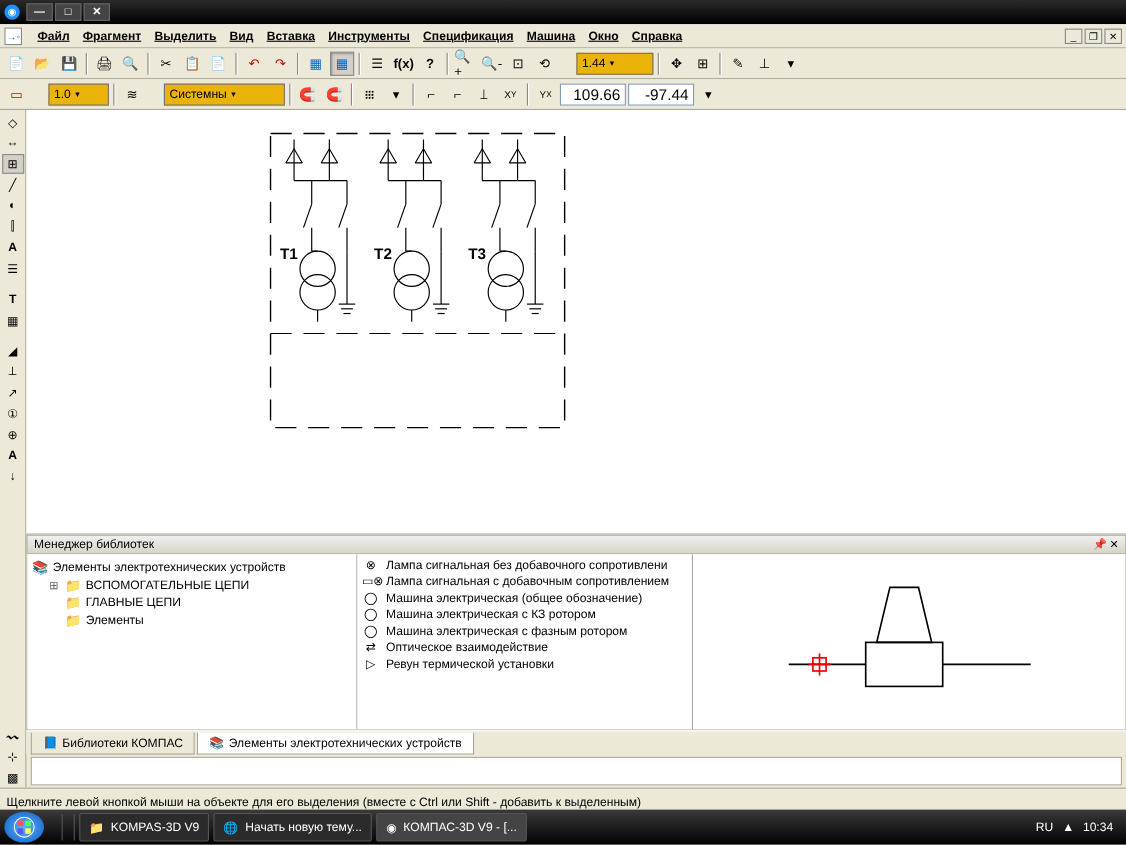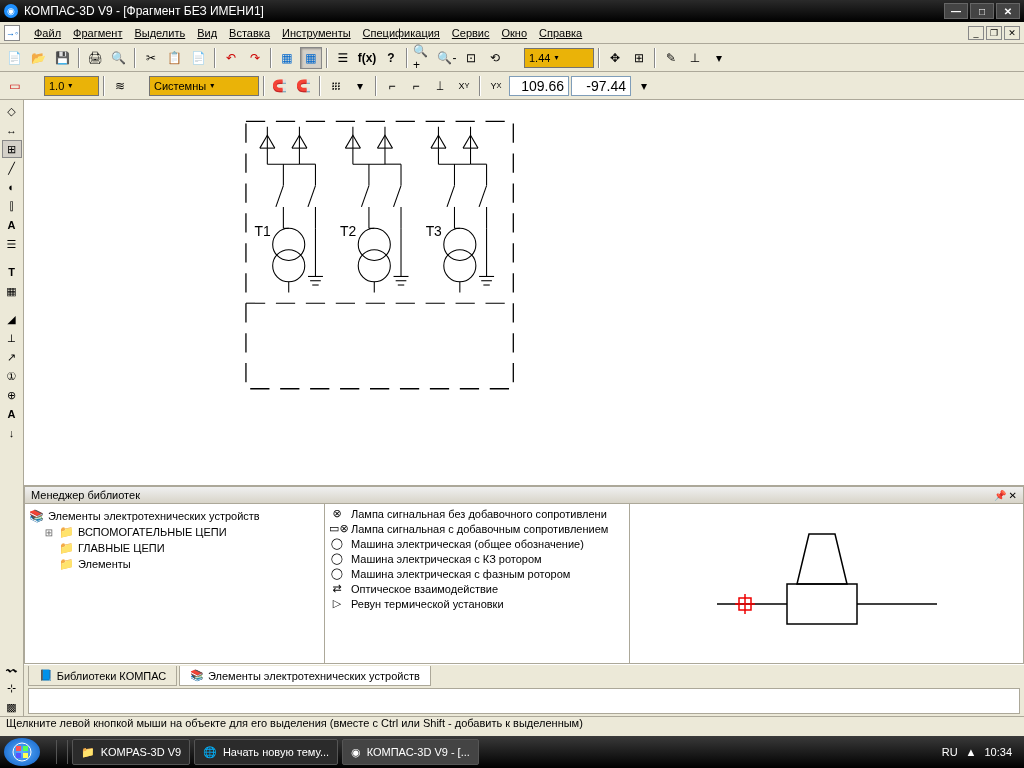--- a/index.html
+++ b/index.html
@@ -5,85 +5,84 @@
 * { box-sizing: border-box; margin: 0; padding: 0; font-family: Tahoma, Arial, sans-serif; }
 body { width: 1024px; height: 768px; overflow: hidden; background: #ece9d8; display: flex; flex-direction: column; font-size: 11px; }
 .titlebar { height: 22px; background: linear-gradient(#2a2a2a,#000); color: #fff; display: flex; align-items: center; padding: 0 4px; font-size: 12px; }
 .titlebar .app-icon { width: 14px; height: 14px; background: #1e90ff; border-radius: 50%; margin-right: 6px; display:flex; align-items:center; justify-content:center; font-size:9px; }
 .titlebar .title { flex:1; }
 .titlebar .winbtns { display:flex; gap:2px; }
 .titlebar .winbtns div { width:24px; height:16px; background:#444; border:1px solid #666; display:flex; align-items:center; justify-content:center; color:#fff; font-weight:bold; font-size:10px; }
 .menubar { height:22px; background:#ece9d8; display:flex; align-items:center; padding:0 4px; border-bottom:1px solid #aca899; }
 .menubar .doc-icon { width:16px; height:16px; border:1px solid #888; background:#fff; margin-right:8px; display:flex; align-items:center; justify-content:center; font-size:9px; color:#06c; }
 .menubar .mitem { padding:2px 6px; cursor:default; }
-.menubar .mitem u { text-decoration:underline; }
+.menubar .mitem u { text-decoration:underline;font-weight:bold; }
 .menubar .spacer { flex:1; }
 .menubar .mdibtns { display:flex; gap:2px; }
 .menubar .mdibtns div { width:16px; height:14px; border:1px solid #888; background:#ece9d8; font-size:9px; display:flex; align-items:center; justify-content:center; }
 .toolbar { height:28px; background:#ece9d8; border-bottom:1px solid #aca899; display:flex; align-items:center; padding:2px 4px; gap:2px; }
 .tbtn { width:22px; height:22px; border:1px solid transparent; display:flex; align-items:center; justify-content:center; font-size:12px; background:#ece9d8; }
 .tbtn.pressed { border:1px solid #888; background:#d4d0c8; box-shadow: inset 1px 1px 2px rgba(0,0,0,0.3); }
 .sep { width:2px; height:20px; border-left:1px solid #888; border-right:1px solid #fff; margin:0 2px; }
 .combo { height:20px; border:1px solid #737373; background:#eab308; display:flex; align-items:center; padding:0 4px; font-size:11px;margin-left:16px; }
 .combo .arrow { margin-left:4px; font-size:8px; }
 .coord-box { width:60px; height:20px; border:1px solid #7f9db9; background:#fff; display:flex; align-items:center; justify-content:flex-end; padding:0 4px; font-size:14px; }
 .workspace { flex:1; display:flex; min-height:0; }
 .left-toolbox { width:24px; background:#ece9d8; border-right:1px solid #aca899; display:flex; flex-direction:column; padding-top:2px; gap:1px; align-items:center; }
 .left-toolbox .ltb { width:20px; height:18px; display:flex; align-items:center; justify-content:center; font-size:11px; border:1px solid transparent; }
 .left-toolbox .ltb.active { border:1px solid #888; background:#d4d0c8; }
 .canvas-area { flex:1; display:flex; flex-direction:column; min-height:0; }
-.canvas { flex:1; background:#fff; position:relative; overflow:hidden; border-bottom:1px solid #aca899; }
+.canvas { flex:1; background:#fff; position:relative; overflow:hidden; border-bottom:1px solid #aca899;font-weight:bold; }
 .lib-panel { height:200px; background:#ece9d8; display:flex; flex-direction:column; }
 .lib-header { height:18px; background:linear-gradient(#f0f0f0,#d8d4c8); border:1px solid #aca899; display:flex; align-items:center; padding:0 6px; font-size:11px; }
 .lib-header .close-icons { margin-left:auto; display:flex; gap:2px; font-size:10px; }
 .lib-body { flex:1; display:flex; border:1px solid #aca899; border-top:none; background:#fff; }
 .lib-tree { width:300px; border-right:1px solid #aca899; padding:4px; overflow:auto; background:#fff; }
 .lib-tree .node { display:flex; align-items:center; gap:4px; padding:1px 0; }
 .lib-tree .fold-icon { width:12px; height:12px; display:flex; align-items:center; justify-content:center; font-size:10px; color:#666; }
 .lib-tree .folder-icon { color:#c9a227; font-size:12px; }
 .lib-tree .book-icon { font-size:12px; }
 .lib-list { width:305px; border-right:1px solid #aca899; padding:2px; overflow:auto; background:#fff; }
 .lib-list .item { display:flex; align-items:center; gap:6px; padding:1px 2px; white-space:nowrap; }
 .lib-list .item .sym { width:16px; font-size:11px; text-align:center; }
 .lib-preview { flex:1; background:#fff; display:flex; align-items:center; justify-content:center; position:relative; }
 .lib-tabs { height:22px; background:#ece9d8; display:flex; align-items:flex-end; gap:2px; padding-left:4px; border-top:1px solid #fff; }
 .lib-tabs .tab { padding:3px 10px; background:#ece9d8; border:1px solid #aca899; border-top:none; font-size:11px; display:flex; align-items:center; gap:4px; }
 .lib-tabs .tab.active { background:#fff; }
 .cmdline { height:26px; border:1px solid #aca899; background:#fff; margin:2px 4px; }
-.statusbar { height:20px; background:#ece9d8; border-top:1px solid #aca899; display:flex; align-items:flex-start; padding:0 6px; font-size:11px; }
+.statusbar { height:20px; background:#ece9d8; border-top:1px solid #aca899; display:flex; align-items:flex-end; padding:0 6px; font-size:11px; }
 .taskbar { height:32px; background:linear-gradient(#3a3a3a,#000); display:flex; align-items:center; padding:0 4px; color:#fff; font-size:11px; gap:4px; }
 .start-orb { width:36px; height:28px; background:radial-gradient(#5fb1ff,#0a5cc4); border-radius:50%; display:flex; align-items:center; justify-content:center; }
 .task-item { height:26px; padding:0 8px; background:#2b2b2b; border:1px solid #555; border-radius:2px; display:flex; align-items:center; gap:6px; max-width:160px; overflow:hidden; white-space:nowrap; }
 .task-item.active { background:#444; }
 .tray { margin-left:auto; display:flex; gap:8px; padding-right:8px; }
 svg { display:block; }
 </style>
 </head>
 <body>
 
 <div class="titlebar">
   <div class="app-icon">◉</div>
-  <div class="title">КОМПАС-3D V9 - [Фрагмент БЕЗ ИМЕНИ1]</div>
   <div class="winbtns">
     <div>—</div>
     <div>□</div>
     <div>✕</div>
   </div>
 </div>
 
 <div class="menubar">
   <div class="doc-icon">→◦</div>
   <div class="mitem"><u>Файл</u></div>
   <div class="mitem"><u>Фрагмент</u></div>
   <div class="mitem"><u>Выделить</u></div>
   <div class="mitem"><u>Вид</u></div>
   <div class="mitem"><u>Вставка</u></div>
   <div class="mitem"><u>Инструменты</u></div>
   <div class="mitem"><u>Спецификация</u></div>
-  <div class="mitem"><u>Сервис</u></div>
+  <div class="mitem"><u>Машина</u></div>
   <div class="mitem"><u>Окно</u></div>
   <div class="mitem"><u>Справка</u></div>
   <div class="spacer"></div>
   <div class="mdibtns">
     <div>_</div>
     <div>❐</div>
     <div>✕</div>
   </div>
 </div>
 

